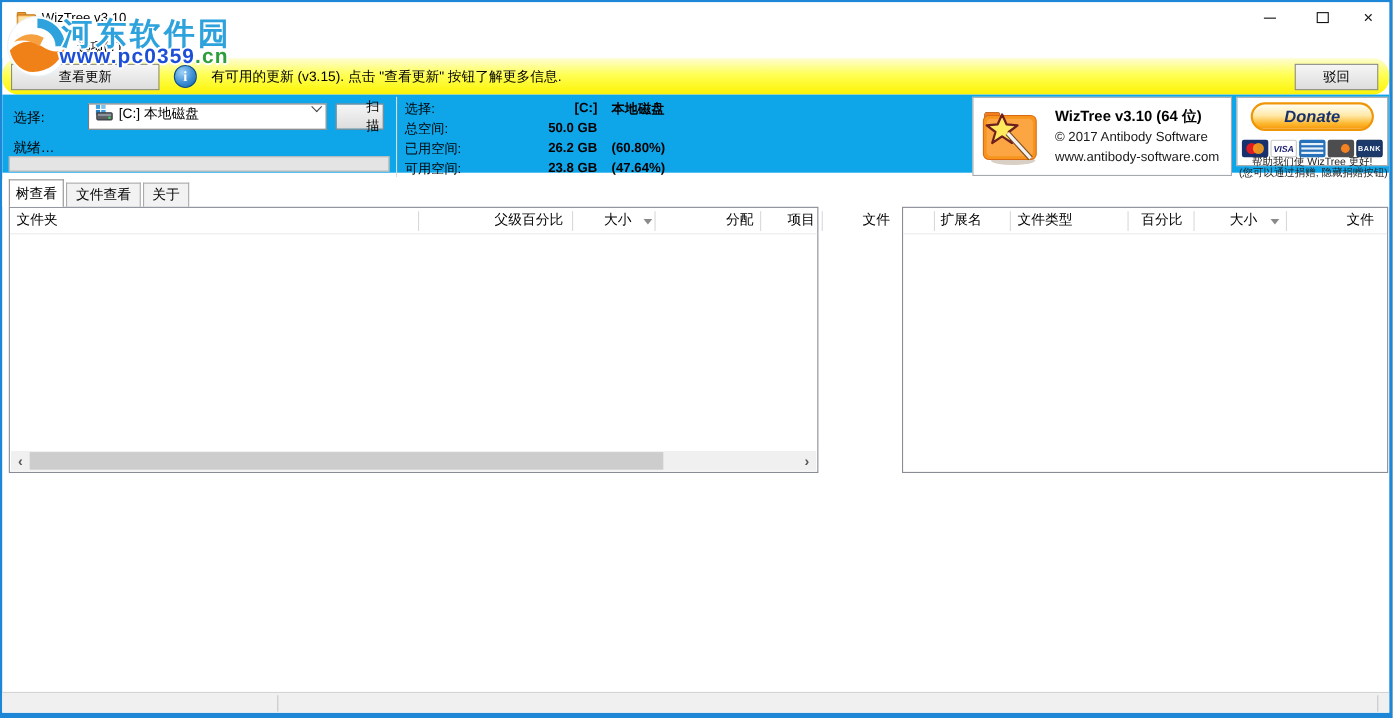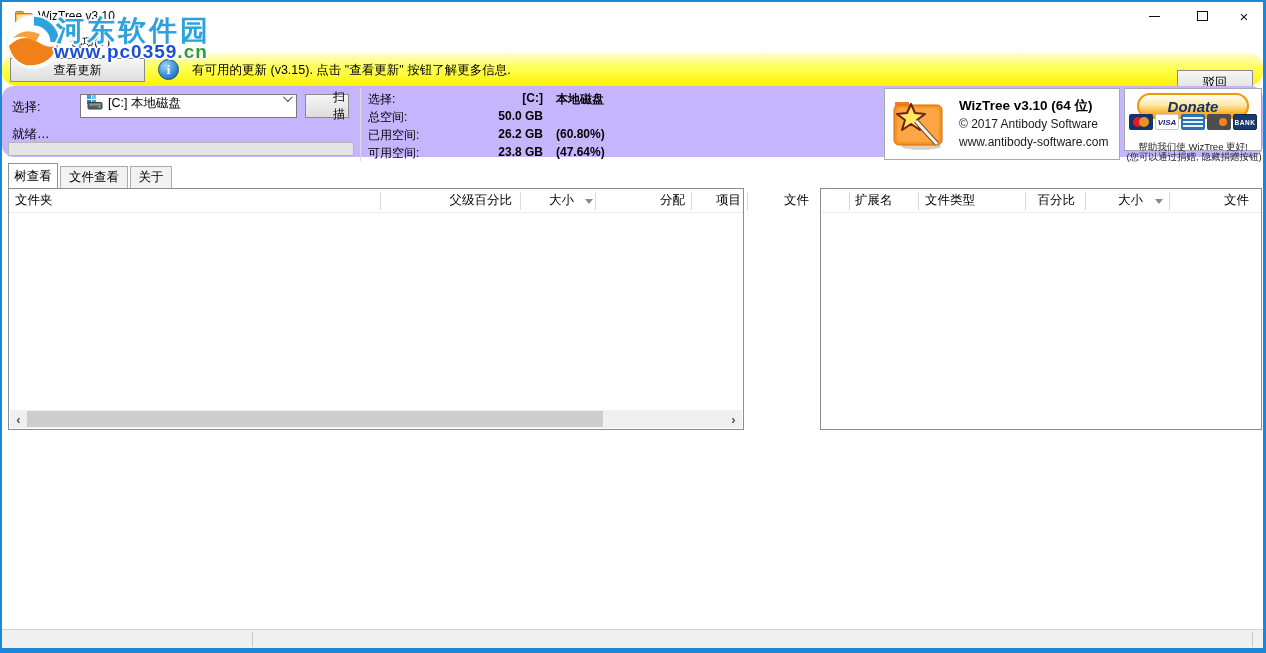--- a/index.html
+++ b/index.html
@@ -25,29 +25,29 @@
   .menu-item { padding:2px 7px; color:#000; }
 
   
   .updatebar { left:0; top:51px; width:100%; height:33px;
     background:linear-gradient(180deg,#fdfdd2 0%,#ffff55 45%,#fcf303 100%);border-radius:15px; }
   .btn {
     background:linear-gradient(180deg,#f6f6f6,#dddddd); border:1px solid #8b8b8b;
     display:flex; align-items:center; justify-content:center; font-size:12px; color:#000;
   }
   .update-check-btn { left:8px; top:5px; width:135px; height:24px; }
-  .update-dismiss-btn { right:10px; top:5px; width:76px; height:24px;margin-top:12px; }
+  .update-dismiss-btn { right:10px; top:5px; width:76px; height:24px; }
   .info-icon { left:156px; top:6px; width:21px; height:21px; border-radius:50%;
     background:radial-gradient(circle at 35% 30%, #9fd2f5 0%, #3c8fd6 55%, #135a9e 100%);
     border:1px solid #0d4d8c; color:#fff; font-weight:bold; font-size:13px;
     display:flex; align-items:center; justify-content:center; font-family:"Liberation Serif",serif; }
   .update-msg { left:190px; top:9px; font-size:12.5px; color:#000; }
 
   
-  .strip { left:0; top:84px; width:100%; height:71px; background:#c4b5fd;border-radius:12px; }
+  .strip { left:0; top:84px; width:100%; height:71px; background:#0ea5e9; }
   .lbl { font-size:12.5px; color:#000; }
   .combo { left:78px; top:8px; width:217px; height:24px; background:#fff; border:1px solid #7a7a7a;
     display:flex; align-items:flex-start; padding:0 6px; gap:5px; }
   .combo-text { flex:1; font-size:12.5px; }
   .chev { width:7px; height:7px; border-right:1px solid #444; border-bottom:1px solid #444;
     transform:rotate(45deg) translateY(-2px); }
   .scan-btn { left:303px; top:8px; width:44px; height:24px;padding-left:27px; }
   .progress { left:6px; top:56px; width:346px; height:14px; background:#e4e4e4; border:1px solid #b6b6b6; }
   .vsep { top:2px; width:1px; height:73px; background:#dcdcdc; }
 
@@ -56,21 +56,21 @@
   .inforow .ival { position:absolute; left:60px; top:0; width:115px; text-align:right; font-weight:bold; }
   .inforow .iextra { position:absolute; left:188px; top:0; font-weight:bold; }
 
   .panelbox { background:#fff; border:1px solid #a6a9ae; }
   .about-line { color:#1a1a1a; }
 
   .donate-pill { left:12px; top:4px; width:112px; height:26px; border-radius:14px;
     border:2px solid #ef9506; background:linear-gradient(180deg,#fffef4 0%,#ffe9a8 45%,#fdb62d 80%,#f79b10 100%);
     color:#16316e; font-weight:bold; font-style:italic; font-size:15px;
     display:flex; align-items:center; justify-content:center; }
-  .cards { left:4px; top:25px; display:flex; gap:2px; }
+  .cards { left:4px; top:38px; display:flex; gap:2px; }
   .card { width:24px; height:16px; border-radius:2px; position:relative; overflow:hidden;
     display:flex; align-items:center; justify-content:center; }
   .card-mc { background:#16316e; }
   .card-mc .c1 { position:absolute; left:4px; top:3px; width:10px; height:10px; border-radius:50%; background:#e01b22; }
   .card-mc .c2 { position:absolute; left:10px; top:3px; width:10px; height:10px; border-radius:50%; background:#f99f1b; opacity:.9; }
   .card-visa { background:#fff; border:1px solid #c9c9c9; color:#1a1f71; font-weight:bold; font-style:italic; font-size:8px; }
   .card-amex { background:#2671b9; }
   .card-amex .stripe { position:absolute; left:2px; width:20px; height:2px; background:#e8f1fa; }
   .card-disc { background:#4d4d4f; }
   .card-disc .ball { position:absolute; right:4px; top:4px; width:8px; height:8px; border-radius:50%; background:#f58220; }

